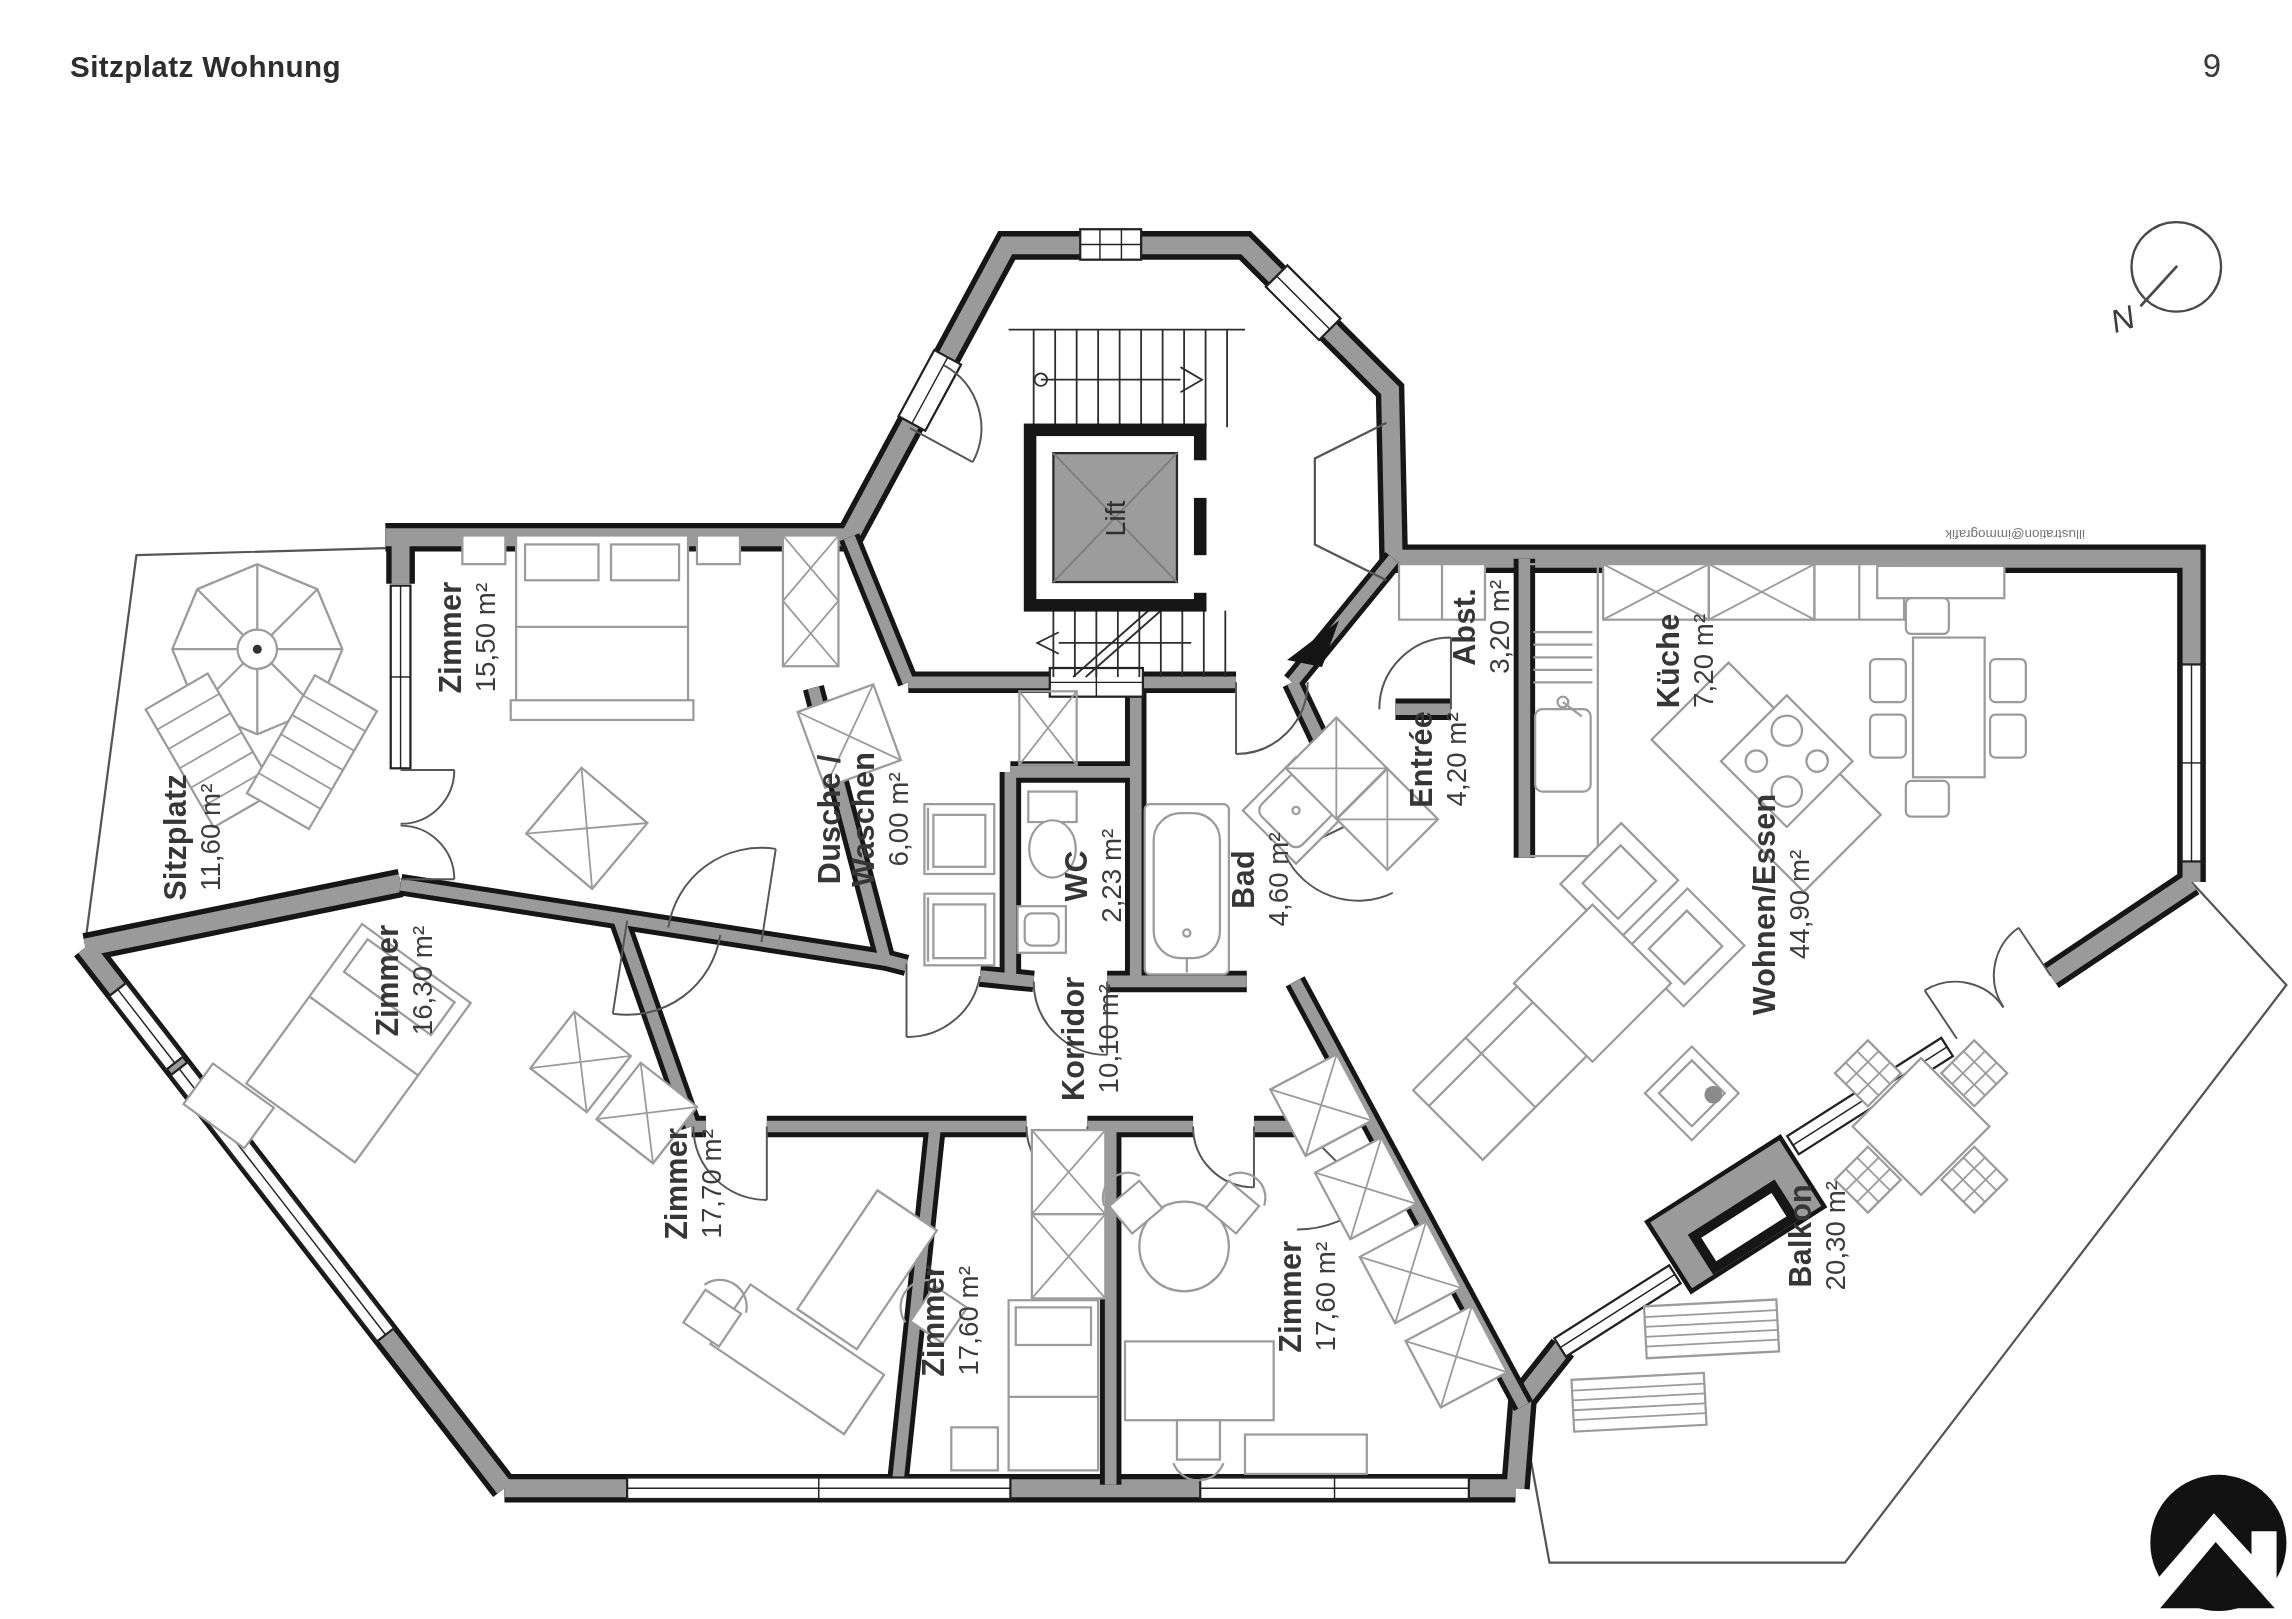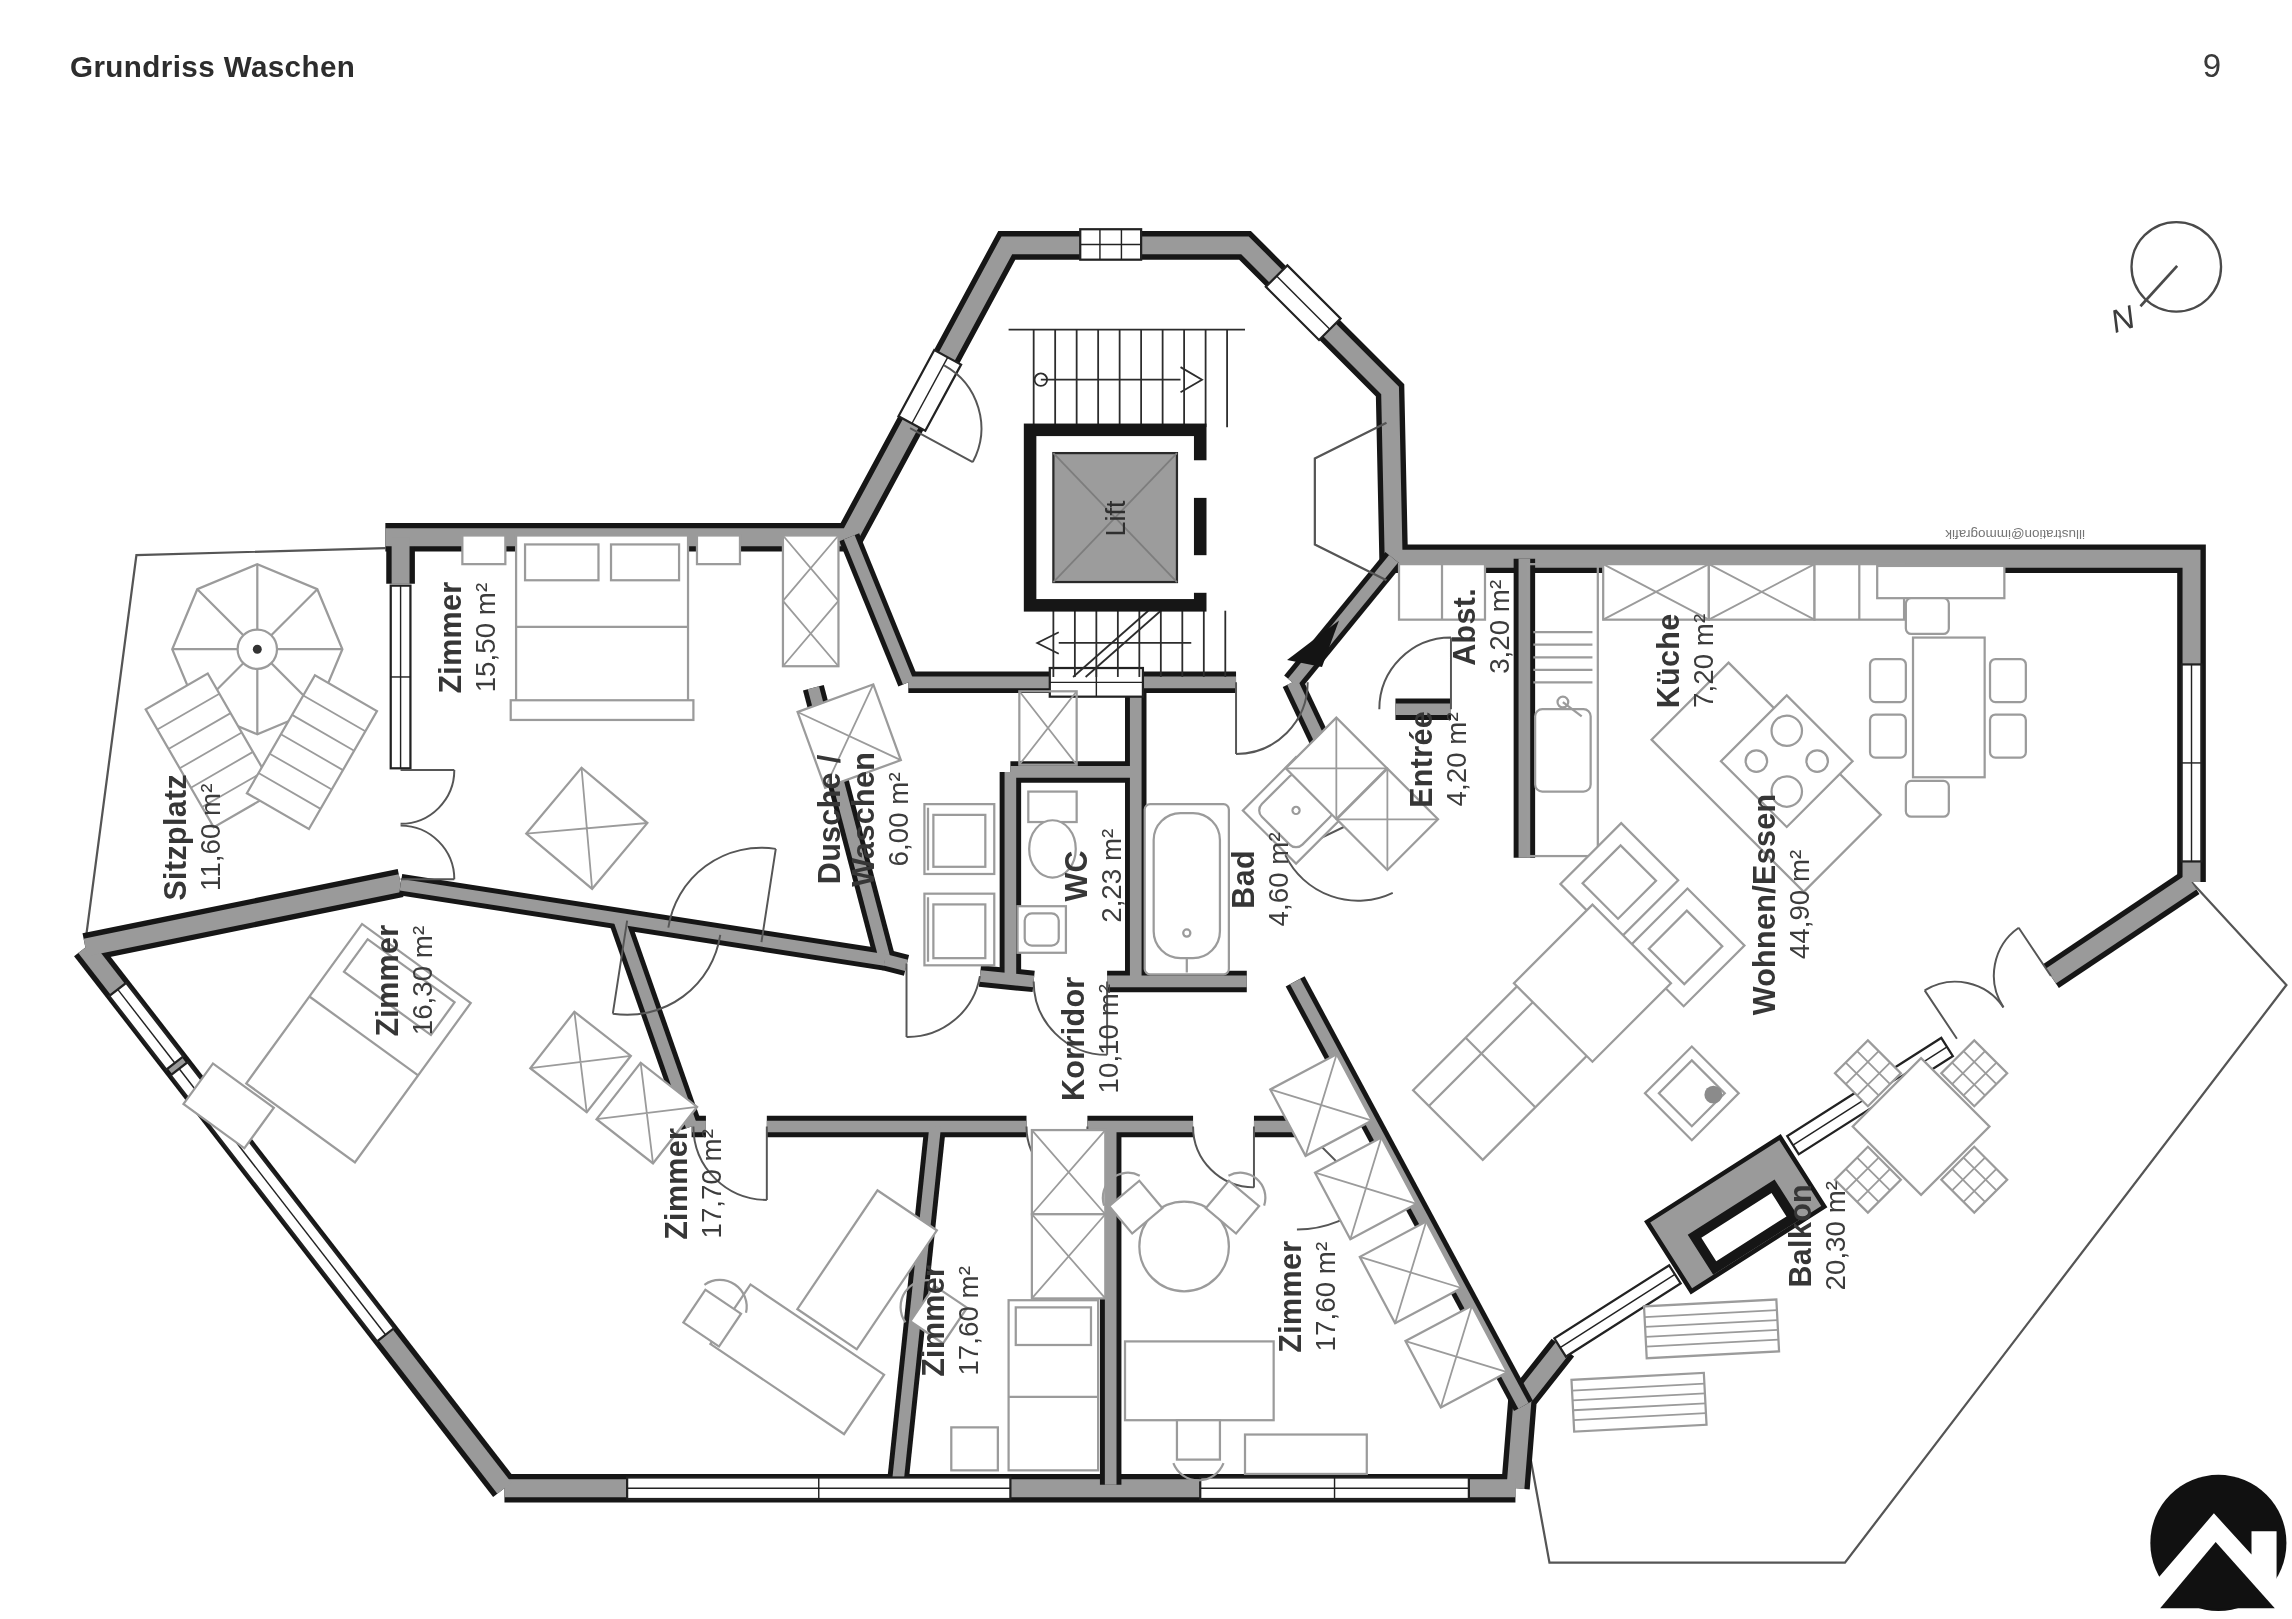--- a/index.html
+++ b/index.html
@@ -25,21 +25,21 @@
   .rn{font-size:34px;font-weight:700;fill:#363636;letter-spacing:.4px;}
   .ra{font-size:31px;font-weight:400;fill:#3c3c3c;}
   .liftt{font-size:30px;font-weight:400;fill:#2f2f2f;}
   .wm{font-size:15px;fill:#757575;}
   .north{font-size:36px;font-style:italic;fill:#3d3d3d;}
 </style>
 </head>
 <body>
 
 <div class="canvas">
-  <div class="title">Grundriss Waschen</div>
+  <div class="title">Sitzplatz Wohnung</div>
   <div class="pagenum">9</div>
 
   <svg width="2293" height="1619" viewBox="0 0 2560 1808">
     <defs>
 
       <path id="o1" d="M 430,600 L 948,600 L 1124,274 L 1390,274 L 1552,436 L 1556,624 L 2447,624 L 2447,985"></path>
       <path id="o2" d="M 2447,985 L 2290,1090"></path>
       <path id="o3" d="M 1745,1505 L 1700,1562 L 1692,1662"></path>
       <path id="o4" d="M 1692,1662 L 563,1662"></path>
       <path id="o5" d="M 563,1662 L 95,1058"></path>

